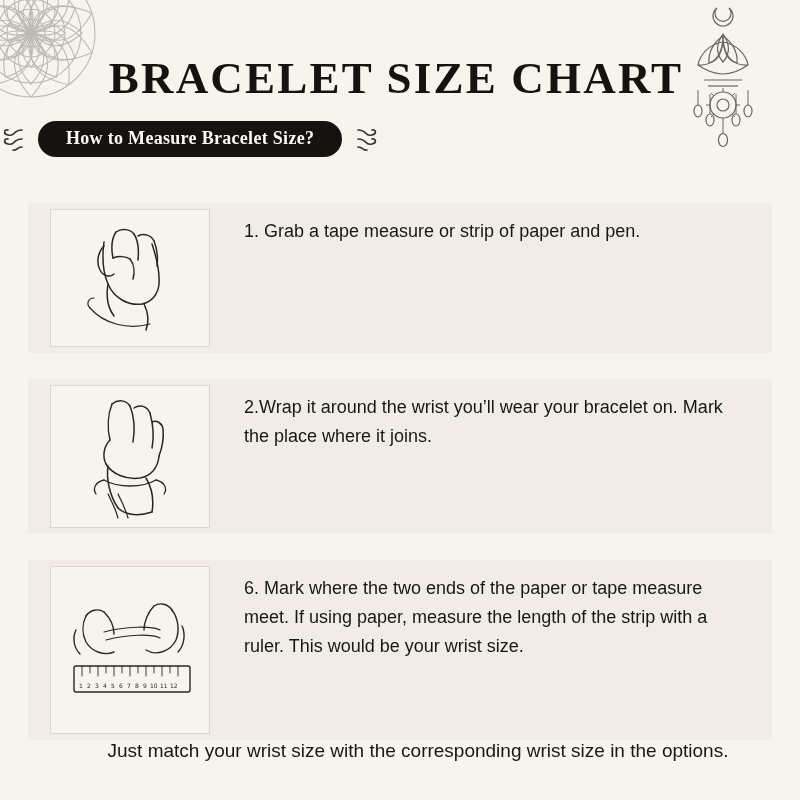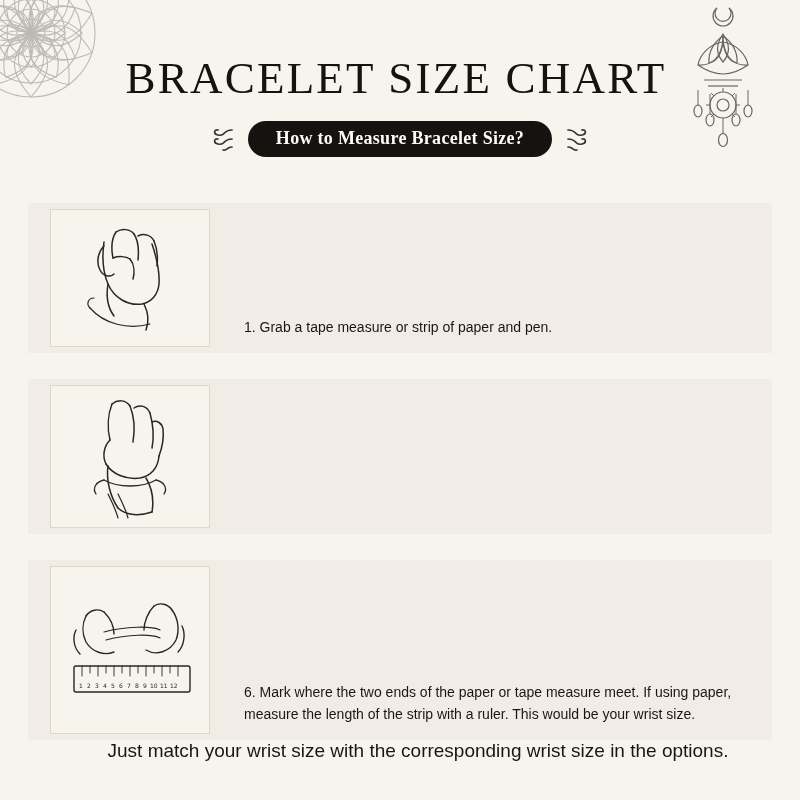--- a/index.html
+++ b/index.html
@@ -30,29 +30,29 @@
 
   
   .title {
     position: absolute;
     top: 52px; left: 0; right: 8px;
     text-align: center;
     font-family: "Liberation Serif", serif;
     font-size: 45px;
     letter-spacing: 2.2px;
     color: #15120f;
-    font-weight: 400;
+    font-weight: 700;
   }
 
   .subtitle-row {
     position: absolute;
     top: 121px; left: 0; right: 0;
     display: flex;
     align-items: center;
-    justify-content: center;
+    justify-content: flex-start;
     gap: 12px;
   }
   .swirl { width: 26px; height: 26px; opacity: .85; }
   .pill {
     background: #151210;
     color: #fdfbf7;
     border-radius: 18px;
     padding: 7px 28px 8px;
     font-family: "Liberation Serif", serif;
     font-size: 18px;
@@ -79,23 +79,23 @@
     border: 1px solid #ddd7cc;
     margin: 6px 0 6px 22px;
     display: flex;
     align-items: center;
     justify-content: center;
   }
   .step-img svg { display: block; }
   .step-text {
     flex: 1 1 auto;
     display: flex;
-    align-items: flex-end;
+    align-items: flex-start;
     padding: 14px 24px 14px 34px;
-    font-size: 14px;
+    font-size: 18px;
     line-height: 1.62;
     color: #1a1713;
   }
   .step-text p { margin: 0; }
   .s1 { height: 150px; }
   .s2 { height: 155px; }
   .s3 { height: 180px; }
 
   .footer-note {
     position: absolute;
@@ -268,20 +268,23 @@
           <path d="M62 120 C70 128 84 128 96 124"></path>
 
           <path d="M48 92 C62 100 86 100 100 92" stroke-width="1.3"></path>
           <path d="M48 92 C40 94 36 100 40 106" stroke-width="1.3"></path>
           <path d="M100 92 C108 94 112 100 108 106" stroke-width="1.3"></path>
 
           <path d="M52 106 C56 114 60 122 62 130" stroke-width="1.2"></path>
           <path d="M62 106 C66 114 70 122 72 130" stroke-width="1.2"></path>
         </g>
       </svg>
+    </div>
+    <div class="step-text">
+      <p>2.Wrap it around the wrist you’ll wear your bracelet on. Mark the place where it joins.</p>
     </div>
   </div>
 
   <div class="step s3">
     <div class="step-img">
       <svg width="148" height="160" viewBox="0 0 148 160">
         <g fill="none" stroke="#2a2723" stroke-width="1.4" stroke-linecap="round">
 
           <path d="M30 46 C26 54 26 64 30 72 C36 82 48 86 58 82"></path>
           <path d="M30 46 C34 40 42 38 48 42"></path>

